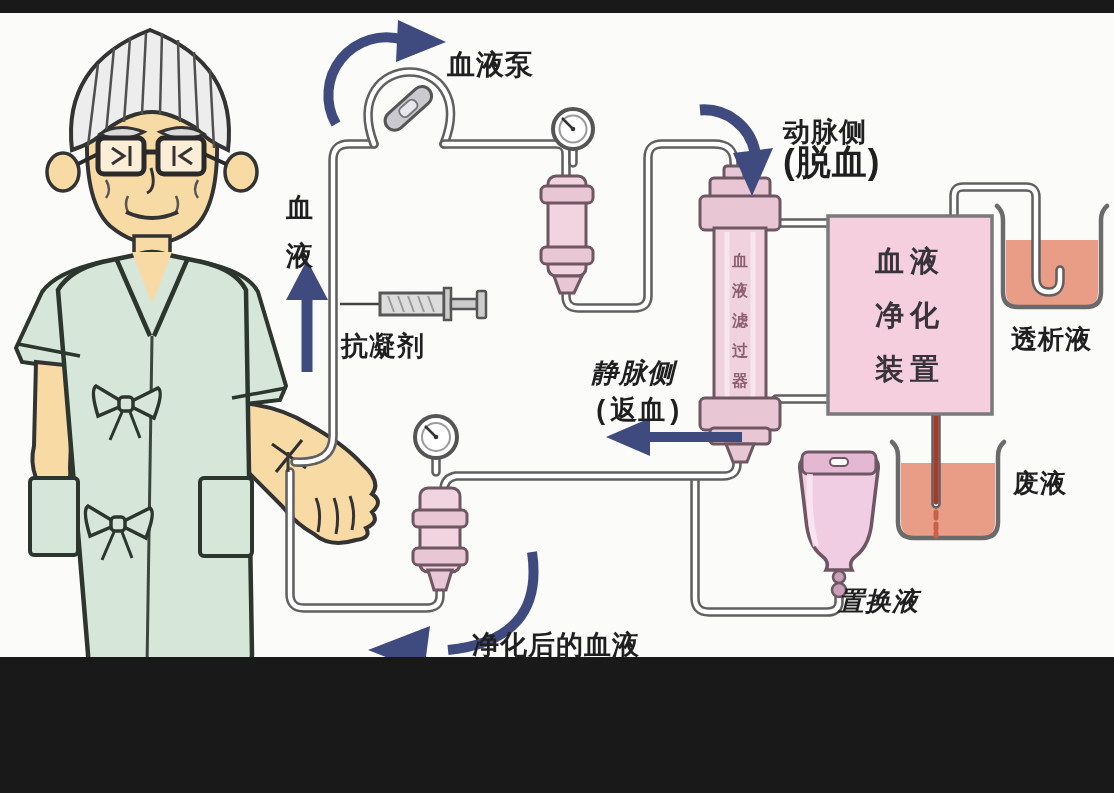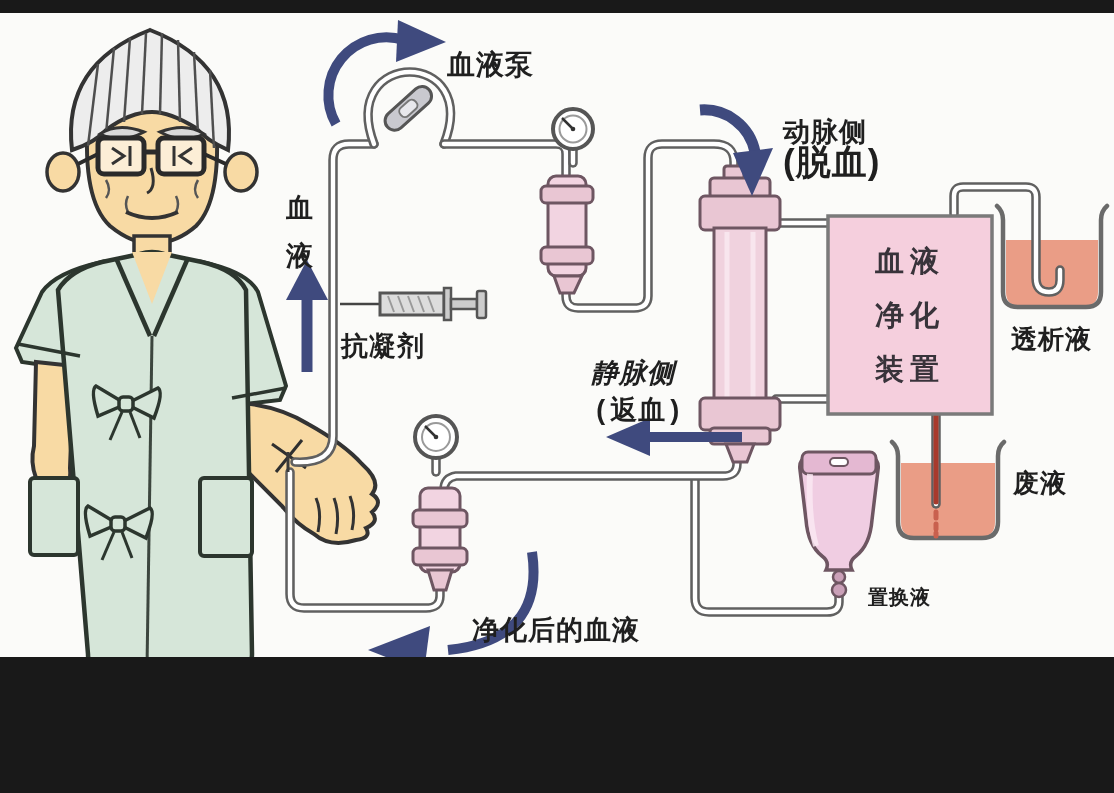--- a/index.html
+++ b/index.html
@@ -250,22 +250,23 @@
     </g>
   </svg>
 
   <div class="lbl" style="left:447px;top:46px;font-size:28px;">血液泵</div>
   <div class="lbl v" style="left:283px;top:184px;width:34px;font-size:27px;line-height:48px;">血液</div>
   <div class="lbl" style="left:341px;top:328px;font-size:27px;text-align:center;">抗凝剂</div>
   <div class="lbl" style="left:783px;top:102px;font-size:27px;margin-top:12px;">动脉侧</div>
   <div class="lbl" style="left:783px;top:139px;font-size:35px;">(脱血)</div>
   <div class="lbl" style="left:591px;top:355px;font-size:27px;font-style:italic;">静脉侧</div>
   <div class="lbl" style="left:593px;top:392px;font-size:27px;font-family:Liberation Mono, monospace;">(返血)</div>
-  <div class="lbl" style="left:472px;top:612px;font-size:27px;">净化后的血液</div>
+  <div class="lbl" style="left:472px;top:627px;font-size:27px;">净化后的血液</div>
   <div class="lbl" style="left:1011px;top:322px;font-size:26px;text-align:right;">透析液</div>
   <div class="lbl" style="left:1013px;top:466px;font-size:26px;text-align:right;">废液</div>
-  <div class="lbl" style="left:868px;top:584px;font-size:20px;">置换液</div>
+  <div class="lbl" style="left:838px;top:584px;font-size:26px;font-style:italic;">置换液</div>
+  <div class="lbl v" id="lbl-filter" style="left:725px;top:246px;width:30px;font-size:16px;line-height:30px;letter-spacing:0;">血液滤过器</div>
   <div class="lbl" id="lbl-box" style="left:828px;top:220px;width:164px;height:192px;font-size:29px;">
     <span>血液</span>
     <span>净化</span>
     <span>装置</span>
   </div>
 </div>
 
 </body></html>

